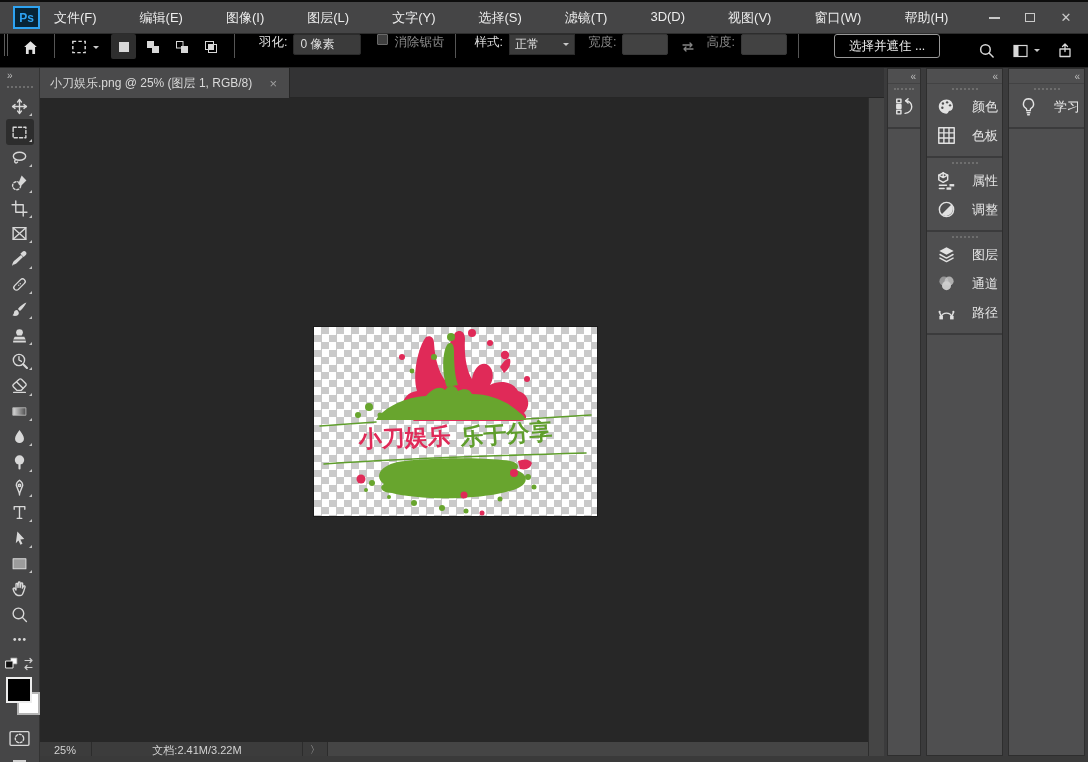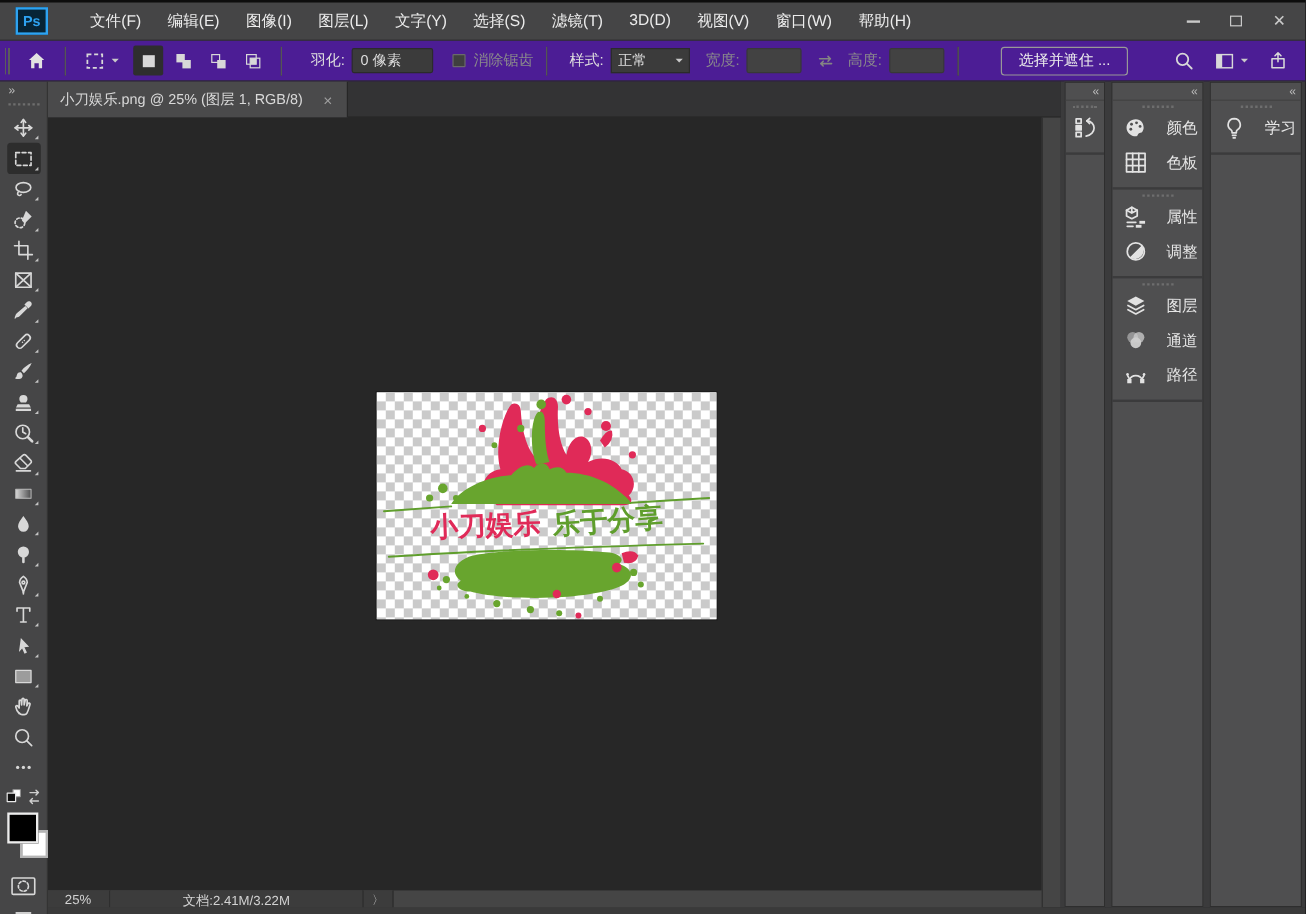--- a/index.html
+++ b/index.html
@@ -7,31 +7,31 @@
   body { font-family:"Liberation Sans","DejaVu Sans",sans-serif; }
   .app { position:relative; width:1088px; height:762px; background:#272727; overflow:hidden;
          color:#dcdcdc; font-size:13px; border-top:2px solid #0d0d0d; }
 
   
   .menubar { position:absolute; left:0; top:0; right:0; height:32px; background:#454546;
              border-bottom:1px solid #2d2d2d; display:flex; align-items:center; }
   .ps-logo { margin-left:13px; width:27px; height:23px; background:#072436; border:2px solid #2ea3f2;
              border-radius:0; color:#2ea3f2; font-weight:bold; font-size:12px;
              display:flex; align-items:center; justify-content:center; cursor:default; }
-  .menus { display:flex; gap:22px; margin-left:35px; color:#ececec; font-size:13px; }
+  .menus { display:flex; gap:43px; margin-left:14px; color:#ececec; font-size:13px; }
   .mi { cursor:default; white-space:nowrap; }
   .win-controls { margin-left:auto; display:flex; margin-right:4px; }
   .wc { width:36px; height:24px; display:flex; align-items:center; justify-content:center; color:#c9c9c9; }
   .wc-min-glyph { display:block; width:11px; border-top:2px solid #c9c9c9; }
   .wc-max-glyph { display:block; width:10px; height:9px; border:1.5px solid #c9c9c9; }
   .wc-close { font-size:13px; }
 
   
-  .optionsbar { position:absolute; left:0; top:32px; right:0; height:34px; background:#4c1d95;
-                border-bottom:1px solid #262626; display:flex; align-items:center; font-size:12.5px; color:#dedede; }
+  .optionsbar { position:absolute; left:0; top:32px; right:0; height:34px; background:#000000;
+                border-bottom:1px solid #262626; display:flex; font-size:12.5px; color:#dedede; }
   .osep { width:1px; height:24px; background:#383838; border-right:1px solid #555; margin:0 11px; }
   .obtn { display:flex; align-items:center; justify-content:center; height:26px; padding:0 4px; border-radius:2px; }
   .obtn svg { display:block; }
   .grip-v { width:6px; height:22px; margin-left:4px;
             background:repeating-linear-gradient(90deg,#5c5c5c 0 1px,transparent 1px 3px); }
   .caret { width:0; height:0; border:3.5px solid transparent; border-top-color:#c9c9c9; margin-left:5px; margin-top:3px; }
   .modes { display:flex; gap:4px; margin-left:8px; }
   .mode { width:25px; height:25px; display:flex; align-items:center; justify-content:center; border-radius:2px; }
   .mode.active { background:#2e2e2e; }
   .olabel { margin-left:13px; }

